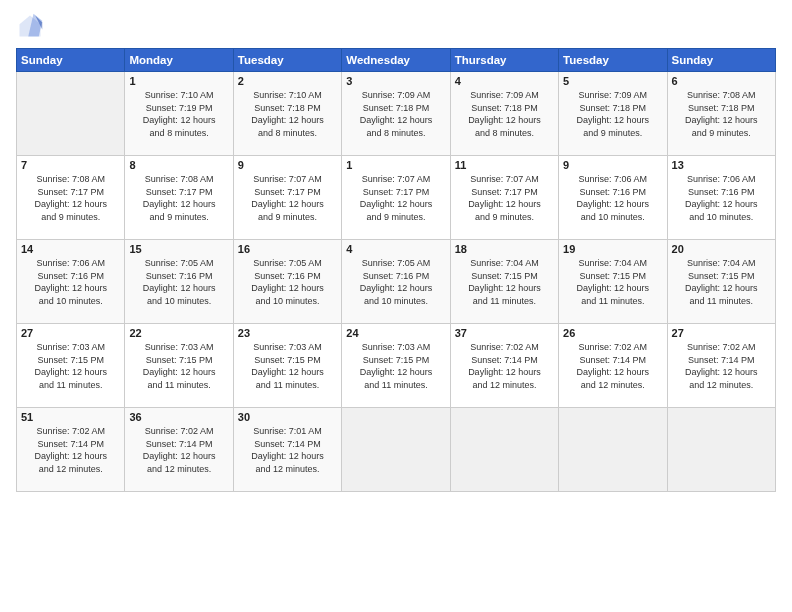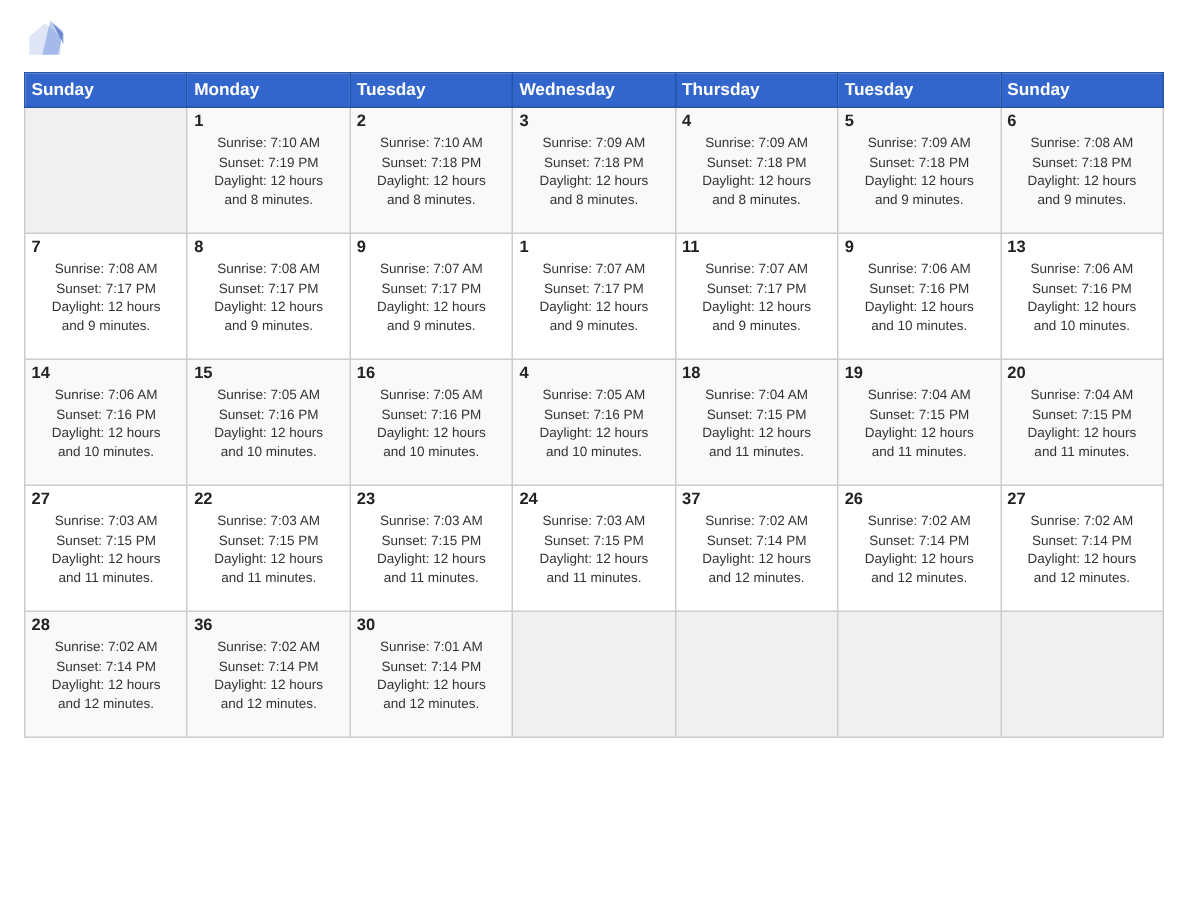--- a/index.html
+++ b/index.html
@@ -328,21 +328,21 @@
           <td>
             <span class="day-num">27</span>
             <div class="day-info" style="white-space: pre-line;">Sunrise: 7:02 AM
 Sunset: 7:14 PM
 Daylight: 12 hours
 and 12 minutes.</div>
           </td>
         </tr>
         <tr>
           <td>
-            <span class="day-num">28</span>
+            <span class="day-num">51</span>
             <div class="day-info" style="white-space: pre-line;">Sunrise: 7:02 AM
 Sunset: 7:14 PM
 Daylight: 12 hours
 and 12 minutes.</div>
           </td>
           <td>
             <span class="day-num">36</span>
             <div class="day-info" style="white-space: pre-line;">Sunrise: 7:02 AM
 Sunset: 7:14 PM
 Daylight: 12 hours

